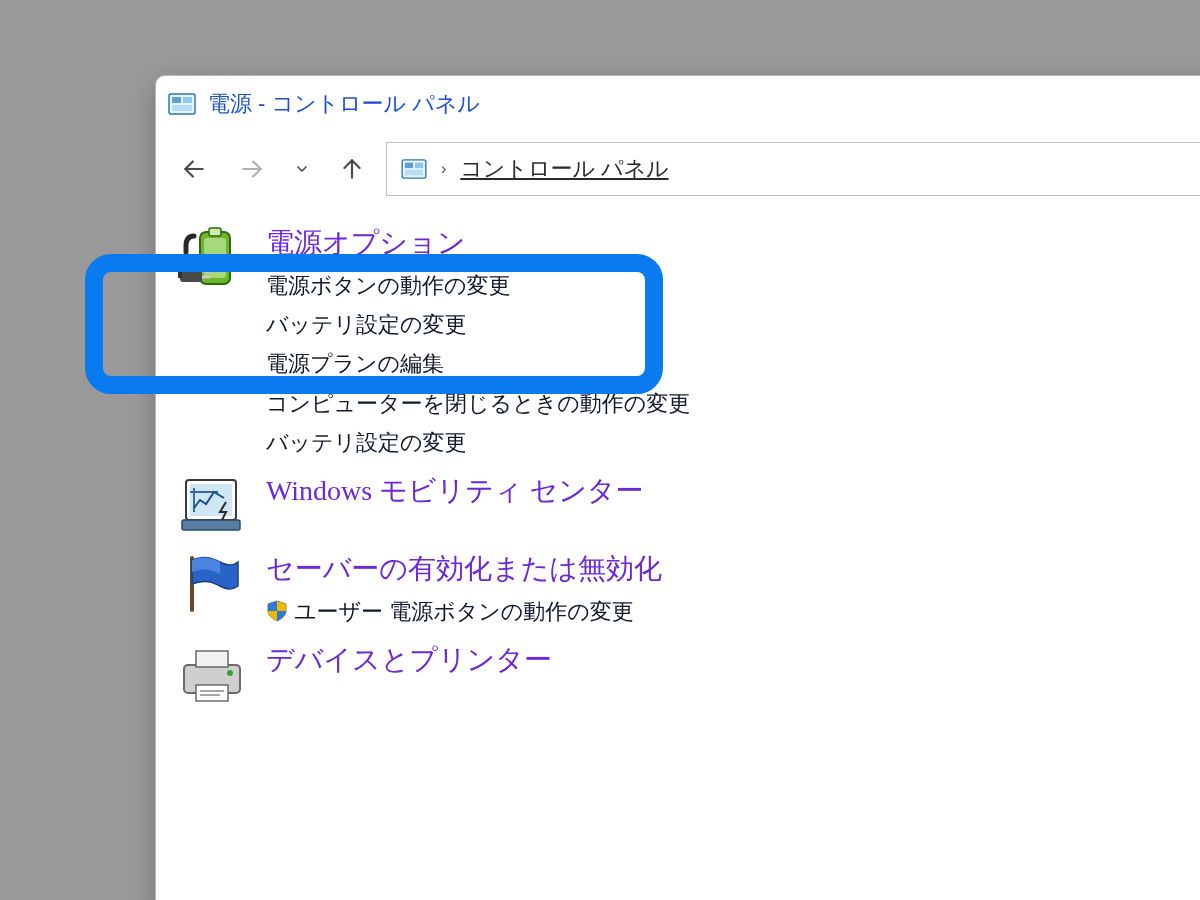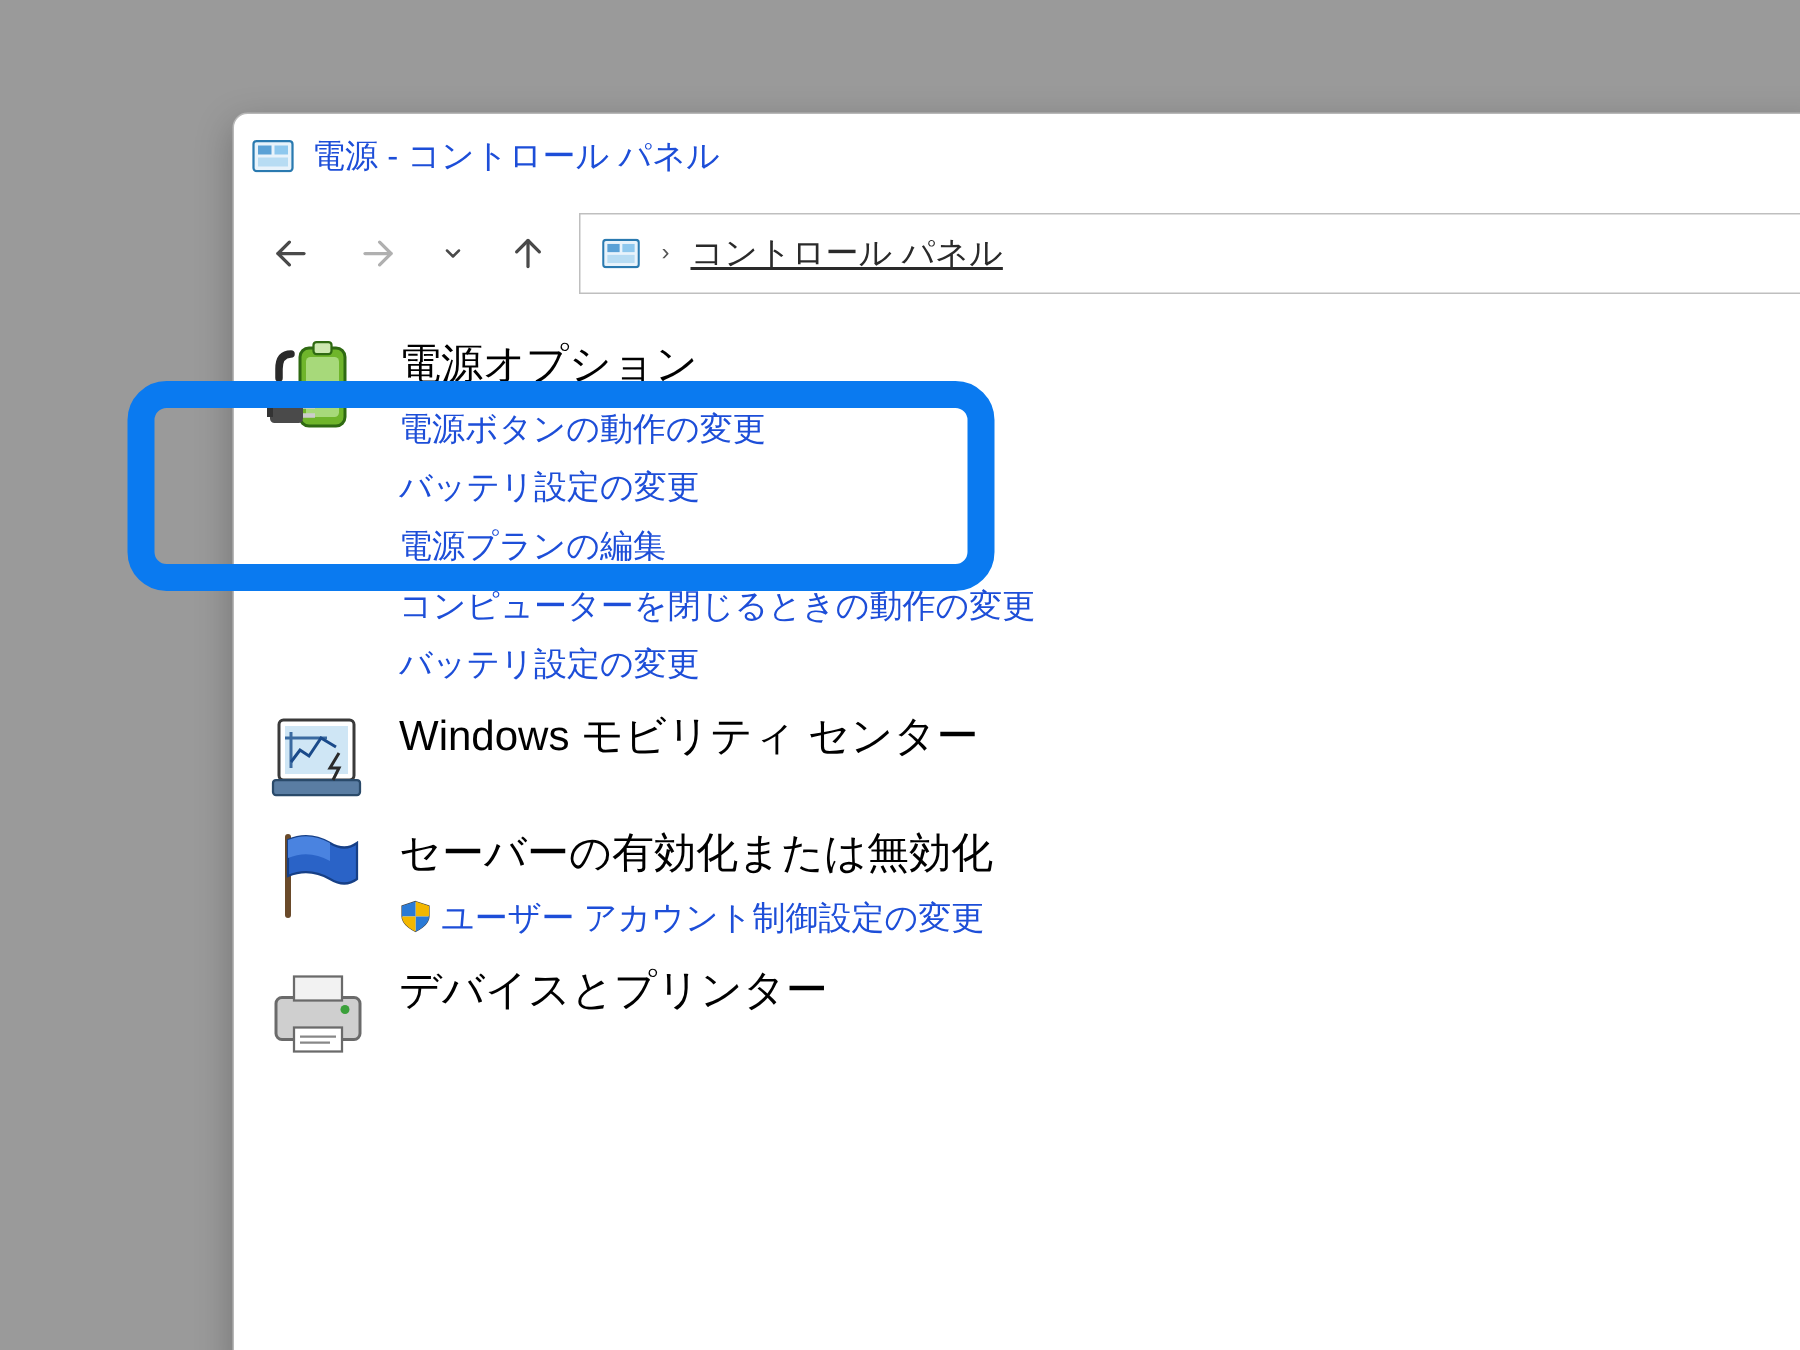--- a/index.html
+++ b/index.html
@@ -92,27 +92,28 @@
     justify-content: center;
     margin-top: 2px;
   }
   .category .textcol {
     display: flex;
     flex-direction: column;
     gap: 4px;
   }
   .cat-title {
     font-size: 28px;
-    color: #000000;
+    color: #6d28d9;
     cursor: pointer;
     padding-bottom: 2px;
+    font-family: Liberation Serif, serif;
   }
   .link {
     font-size: 22px;
-    color: #1d4ed8;
+    color: #0f172a;
     cursor: pointer;
     line-height: 1.6;
     display: inline-block;
   }
   .shield {
     display: inline-flex;
     width: 22px; height: 22px;
     vertical-align: -3px;
     margin-right: 6px;
   }
@@ -233,21 +234,21 @@
         <span class="cat-title">セーバーの有効化または無効化</span>
         <span class="link">
           <span class="shield">
             <svg viewBox="0 0 22 22" width="22" height="22">
               <path d="M11 1 L20 4 V11 C20 17 11 21 11 21 C11 21 2 17 2 11 V4 Z" fill="#fff" stroke="#444" stroke-width="0.8"></path>
               <path d="M11 1 L20 4 V11 L11 11 Z" fill="#f3b700"></path>
               <path d="M11 1 L2 4 V11 L11 11 Z" fill="#2a7ad6"></path>
               <path d="M11 11 L20 11 C20 17 11 21 11 21 Z" fill="#2a7ad6"></path>
               <path d="M11 11 L2 11 C2 17 11 21 11 21 Z" fill="#f3b700"></path>
             </svg>
-          </span><span>ユーザー アカウント制御設定の変更</span>
+          </span><span>ユーザー 電源ボタンの動作の変更</span>
         </span>
       </div>
     </div>
 
     <div class="category">
       <span class="icon">
         <svg viewBox="0 0 72 64" width="72" height="64">
           <rect x="8" y="22" width="56" height="28" rx="4" fill="#cfcfcf" stroke="#6a6a6a" stroke-width="2"></rect>
           <rect x="20" y="8" width="32" height="16" fill="#f2f2f2" stroke="#6a6a6a" stroke-width="1.5"></rect>
           <rect x="20" y="42" width="32" height="16" fill="#ffffff" stroke="#6a6a6a" stroke-width="1.5"></rect>

